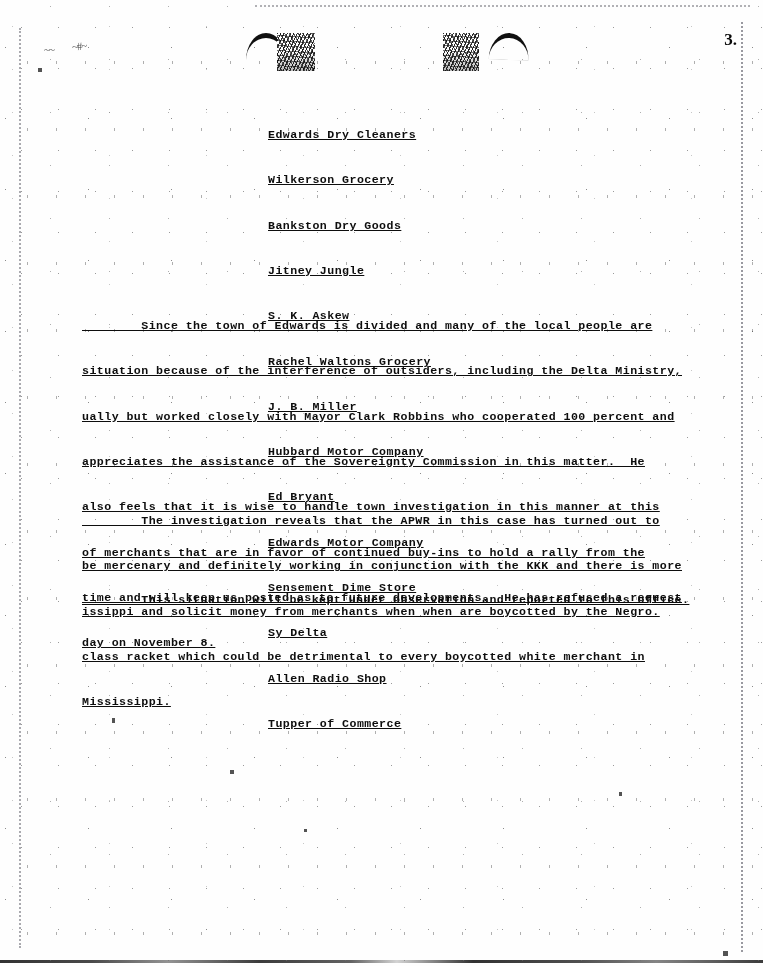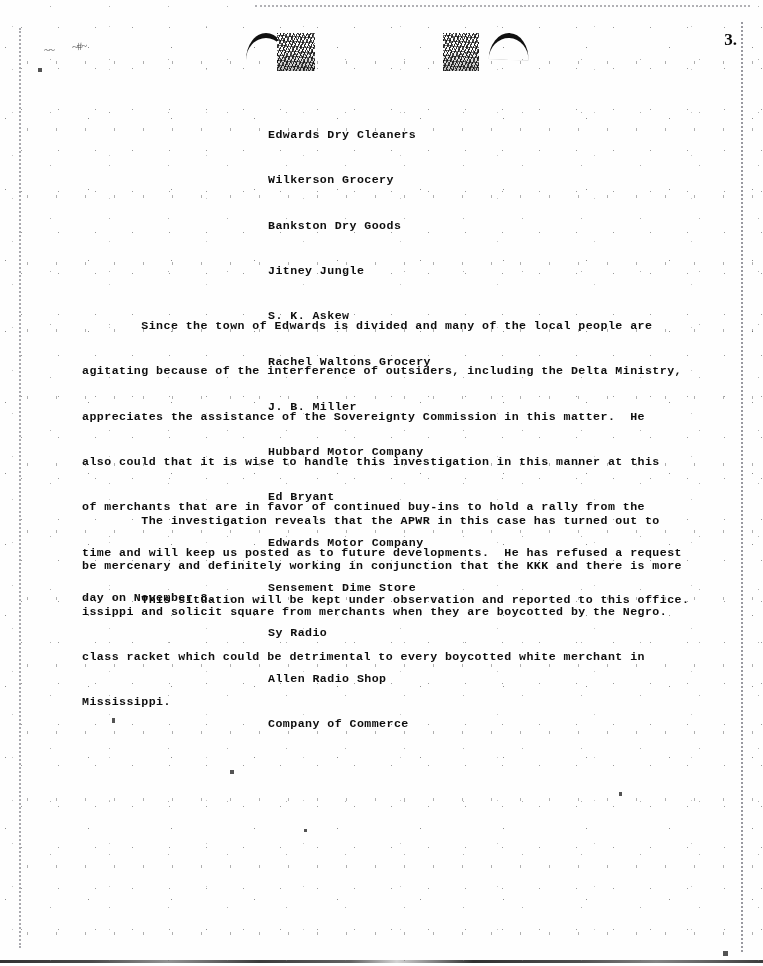--- a/index.html
+++ b/index.html
@@ -133,21 +133,21 @@
 
   #merchant-list {
     left: 268px;
     top: 97px;
   }
 
   #para-1 { left: 82px; top: 288px; }
   #para-2 { left: 82px; top: 483px; }
   #para-3 { left: 82px; top: 562px; }
 
-  .typed .ln { display: block; }
+  .typed .ln { display: block; text-decoration: underline; }
 
   
   .speckle {
     position: absolute;
     inset: 0;
     pointer-events: none;
     opacity: .55;
     background-image:
       radial-gradient(#4a4a4a 0.6px, transparent 0.7px),
       radial-gradient(#6f6f6f 0.5px, transparent 0.6px),
@@ -208,39 +208,40 @@
     <span class="ln">Wilkerson Grocery</span>
     <span class="ln">Bankston Dry Goods</span>
     <span class="ln">Jitney Jungle</span>
     <span class="ln">S. K. Askew</span>
     <span class="ln">Rachel Waltons Grocery</span>
     <span class="ln">J. B. Miller</span>
     <span class="ln">Hubbard Motor Company</span>
     <span class="ln">Ed Bryant</span>
     <span class="ln">Edwards Motor Company</span>
     <span class="ln">Sensement Dime Store</span>
-    <span class="ln">Sy Radio</span>
+    <span class="ln">Sy Delta</span>
     <span class="ln">Allen Radio Shop</span>
-    <span class="ln">Company of Commerce</span>
+    <span class="ln">Tupper of Commerce</span>
   </div>
 
   <div class="typed" id="para-1">
     <span class="ln">        Since the town of Edwards is divided and many of the local people are</span>
-    <span class="ln">agitating because of the interference of outsiders, including the Delta Ministry,</span>
+    <span class="ln">situation because of the interference of outsiders, including the Delta Ministry,</span>
+    <span class="ln">ually but worked closely with Mayor Clark Robbins who cooperated 100 percent and</span>
     <span class="ln">appreciates the assistance of the Sovereignty Commission in this matter.  He</span>
-    <span class="ln">also could that it is wise to handle this investigation in this manner at this</span>
+    <span class="ln">also feels that it is wise to handle town investigation in this manner at this</span>
     <span class="ln">of merchants that are in favor of continued buy-ins to hold a rally from the</span>
     <span class="ln">time and will keep us posted as to future developments.  He has refused a request</span>
     <span class="ln">day on November 8.</span>
   </div>
 
   <div class="typed" id="para-2">
     <span class="ln">        The investigation reveals that the APWR in this case has turned out to</span>
-    <span class="ln">be mercenary and definitely working in conjunction that the KKK and there is more</span>
-    <span class="ln">issippi and solicit square from merchants when they are boycotted by the Negro.</span>
+    <span class="ln">be mercenary and definitely working in conjunction with the KKK and there is more</span>
+    <span class="ln">issippi and solicit money from merchants when when are boycotted by the Negro.</span>
     <span class="ln">class racket which could be detrimental to every boycotted white merchant in</span>
     <span class="ln">Mississippi.</span>
   </div>
 
   <div class="typed" id="para-3">
     <span class="ln">        This situation will be kept under observation and reported to this office.</span>
   </div>
 
 </div>
 

